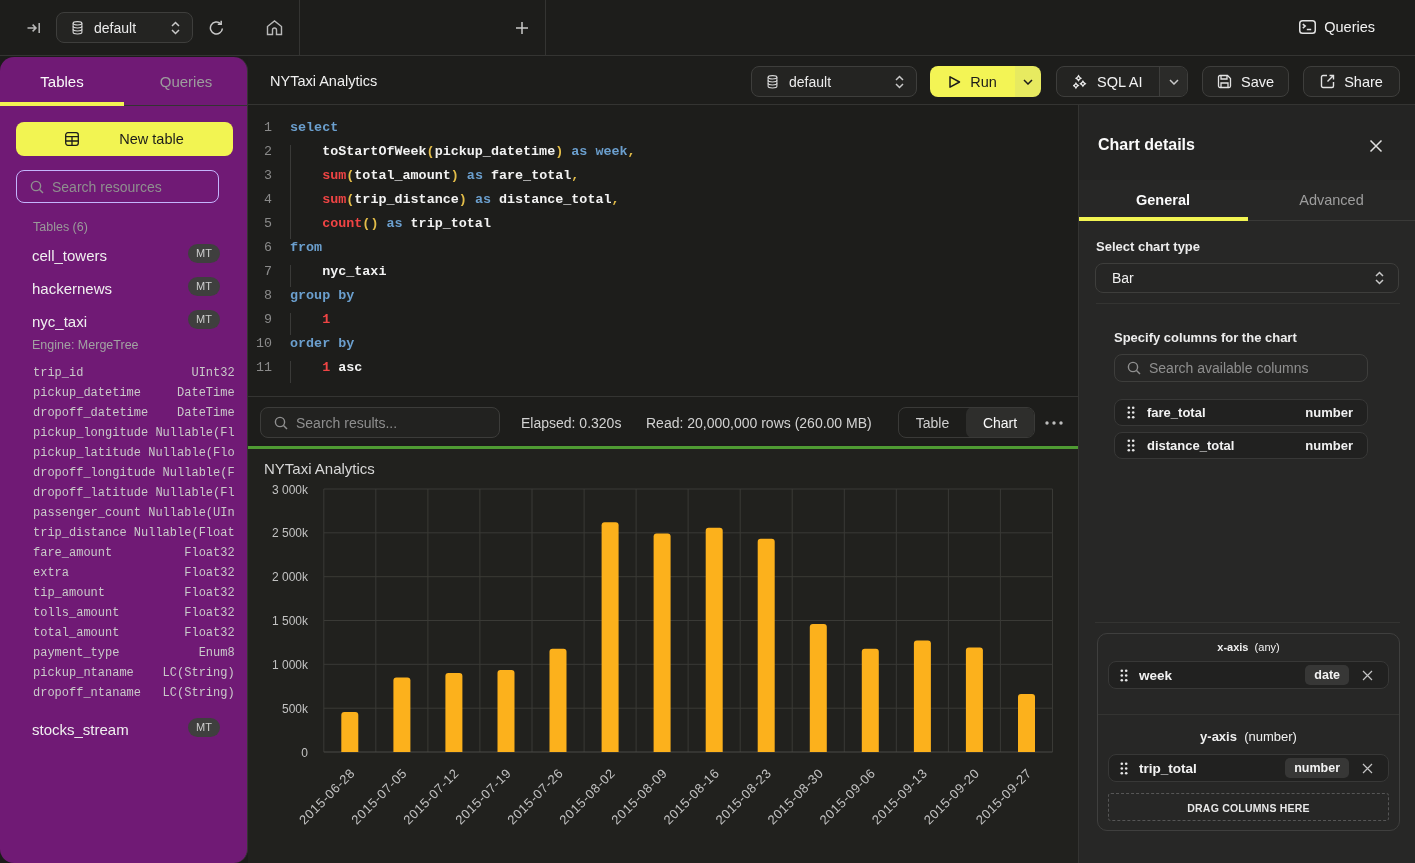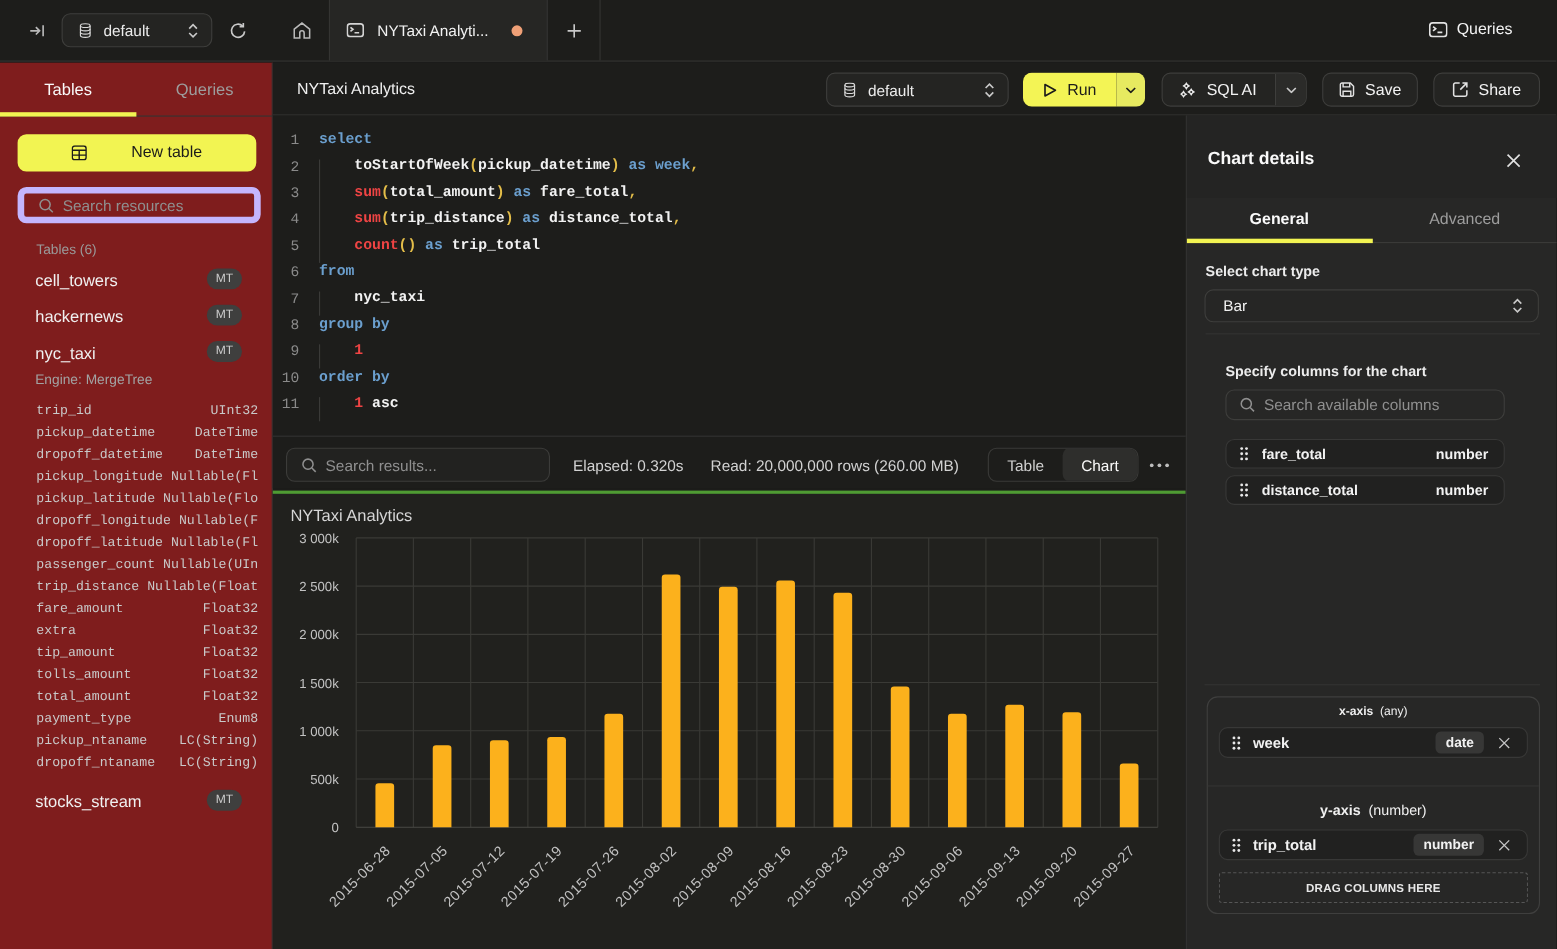--- a/index.html
+++ b/index.html
@@ -33,58 +33,50 @@
 
   <svg class="abs" style="left:209px;top:20px;" width="15" height="16" viewBox="0 0 15 16" fill="none" stroke="#c9c9c9" stroke-width="1.5">
     <path d="M13.4 8.5 a6 6 0 1 1 -1.8 -4.8"></path>
     <path d="M12.2 0.8 v3.4 h-3.4" stroke-linejoin="miter"></path>
   </svg>
 
   <div class="abs" style="left:250px;top:0;height:55px;border-right:1px solid #343432;width:50px;"></div>
   <svg class="abs" style="left:266px;top:20px;" width="17" height="16" viewBox="0 0 17 16" fill="none" stroke="#b9b9b9" stroke-width="1.4">
     <path d="M1.5 6.5 L8.5 1 L15.5 6.5 V14.5 H10.5 V10 a2 2 0 0 0 -4 0 V14.5 H1.5 Z"></path>
   </svg>
-  <div class="abs flex" style="left:300px;top:0;width:198px;height:55px;background:#262624;border-right:1px solid #343432;">
-    <svg style="margin-left:15px;" width="16" height="13" viewBox="0 0 16 13" fill="none" stroke="#d4d4d4" stroke-width="1.5">
-      <rect x="0.75" y="0.75" width="14.5" height="11.5" rx="2.6"></rect>
-      <path d="M3.6 3.8 L5.9 5.7 L3.6 7.6 M7.3 8.8 h4.2"></path>
-    </svg>
-    <span style="margin-left:12px;font-size:14px;color:#f2f2f2;">NYTaxi Analyti...</span>
-    <span style="margin-left:21px;width:10px;height:10px;border-radius:50%;background:#efa077;"></span>
-  </div>
   <div class="abs" style="left:498px;top:0;width:48px;height:55px;border-right:1px solid #343432;"></div>
   <svg class="abs" style="left:515px;top:21px;" width="14" height="14" viewBox="0 0 14 14" fill="none" stroke="#c9c9c9" stroke-width="1.5">
     <path d="M7 1 V13 M1 7 H13"></path>
   </svg>
 
   <div class="abs flex" style="right:40px;top:19px;">
     <svg width="17" height="14" viewBox="0 0 17 14" fill="none" stroke="#e2e2e2" stroke-width="1.5">
       <rect x="0.75" y="0.75" width="15.5" height="12.5" rx="2.8"></rect>
       <path d="M3.8 4.1 L6.2 6.1 L3.8 8.1 M7.8 9.4 h4.4"></path>
     </svg>
     <span style="margin-left:8px;font-size:14.5px;color:#f2f2f2;font-weight:500;">Queries</span>
   </div>
 </div>
 
-<div class="abs" style="left:0;top:57px;width:248px;height:806px;background:#7f1d1d;border-right:1px solid #343432;">
+<div class="abs" style="left:0;top:57px;width:248px;height:806px;background:#701a75;border-right:1px solid #343432;border-radius:14px;">
 
   <div class="abs" style="left:0;top:0;width:248px;height:49px;border-bottom:1px solid #343432;"></div>
   <div class="abs" style="left:0;top:0;width:124px;height:49px;text-align:center;line-height:49px;font-size:15px;color:#fafafa;font-weight:500;">Tables</div>
   <div class="abs" style="left:124px;top:0;width:124px;height:49px;text-align:center;line-height:49px;font-size:15px;color:#9d9d9d;">Queries</div>
   <div class="abs" style="left:0;top:45px;width:124px;height:4px;background:#f2f452;"></div>
 
   <div class="abs flex" style="left:16px;top:65px;width:217px;height:34px;background:#f2f452;border-radius:8px;justify-content:center;">
     <svg width="14" height="14" viewBox="0 0 14 14" fill="none" stroke="#1c1c1a" stroke-width="1.3">
       <rect x="0.7" y="0.7" width="12.6" height="12.6" rx="2.2"></rect>
       <path d="M0.7 4.6 H13.3 M0.7 9 H13.3 M7 4.6 V13.3"></path>
     </svg>
     <span style="margin-left:9px;font-size:14.5px;color:#1c1c1a;font-weight:500;padding-left:31px;">New table</span>
   </div>
 
-  <div class="abs flex" style="left:16px;top:113px;width:221px;height:33px;border:6px solid #c4b5fd;border-radius:8px;">
+  <div class="abs flex" style="left:16px;top:113px;width:203px;height:33px;border:1px solid #c4b5fd;border-radius:8px;">
     <svg style="margin-left:13px;" width="14" height="14" viewBox="0 0 14 14" fill="none" stroke="#8f8f8f" stroke-width="1.4">
       <circle cx="6" cy="6" r="4.6"></circle>
         <path d="M9.5 9.5 L13 13"></path>
     </svg>
     <span style="margin-left:8px;font-size:14px;color:#8f8f8f;">Search resources</span>
   </div>
   <div class="abs" style="left:33px;top:163px;font-size:12.5px;color:#9a9a9a;">Tables (6)</div>
 
   <div class="abs" style="left:32px;top:190px;font-size:15px;color:#f0f0f0;">cell_towers</div>
   <div class="abs" style="left:32px;top:223px;font-size:15px;color:#f0f0f0;">hackernews</div>

